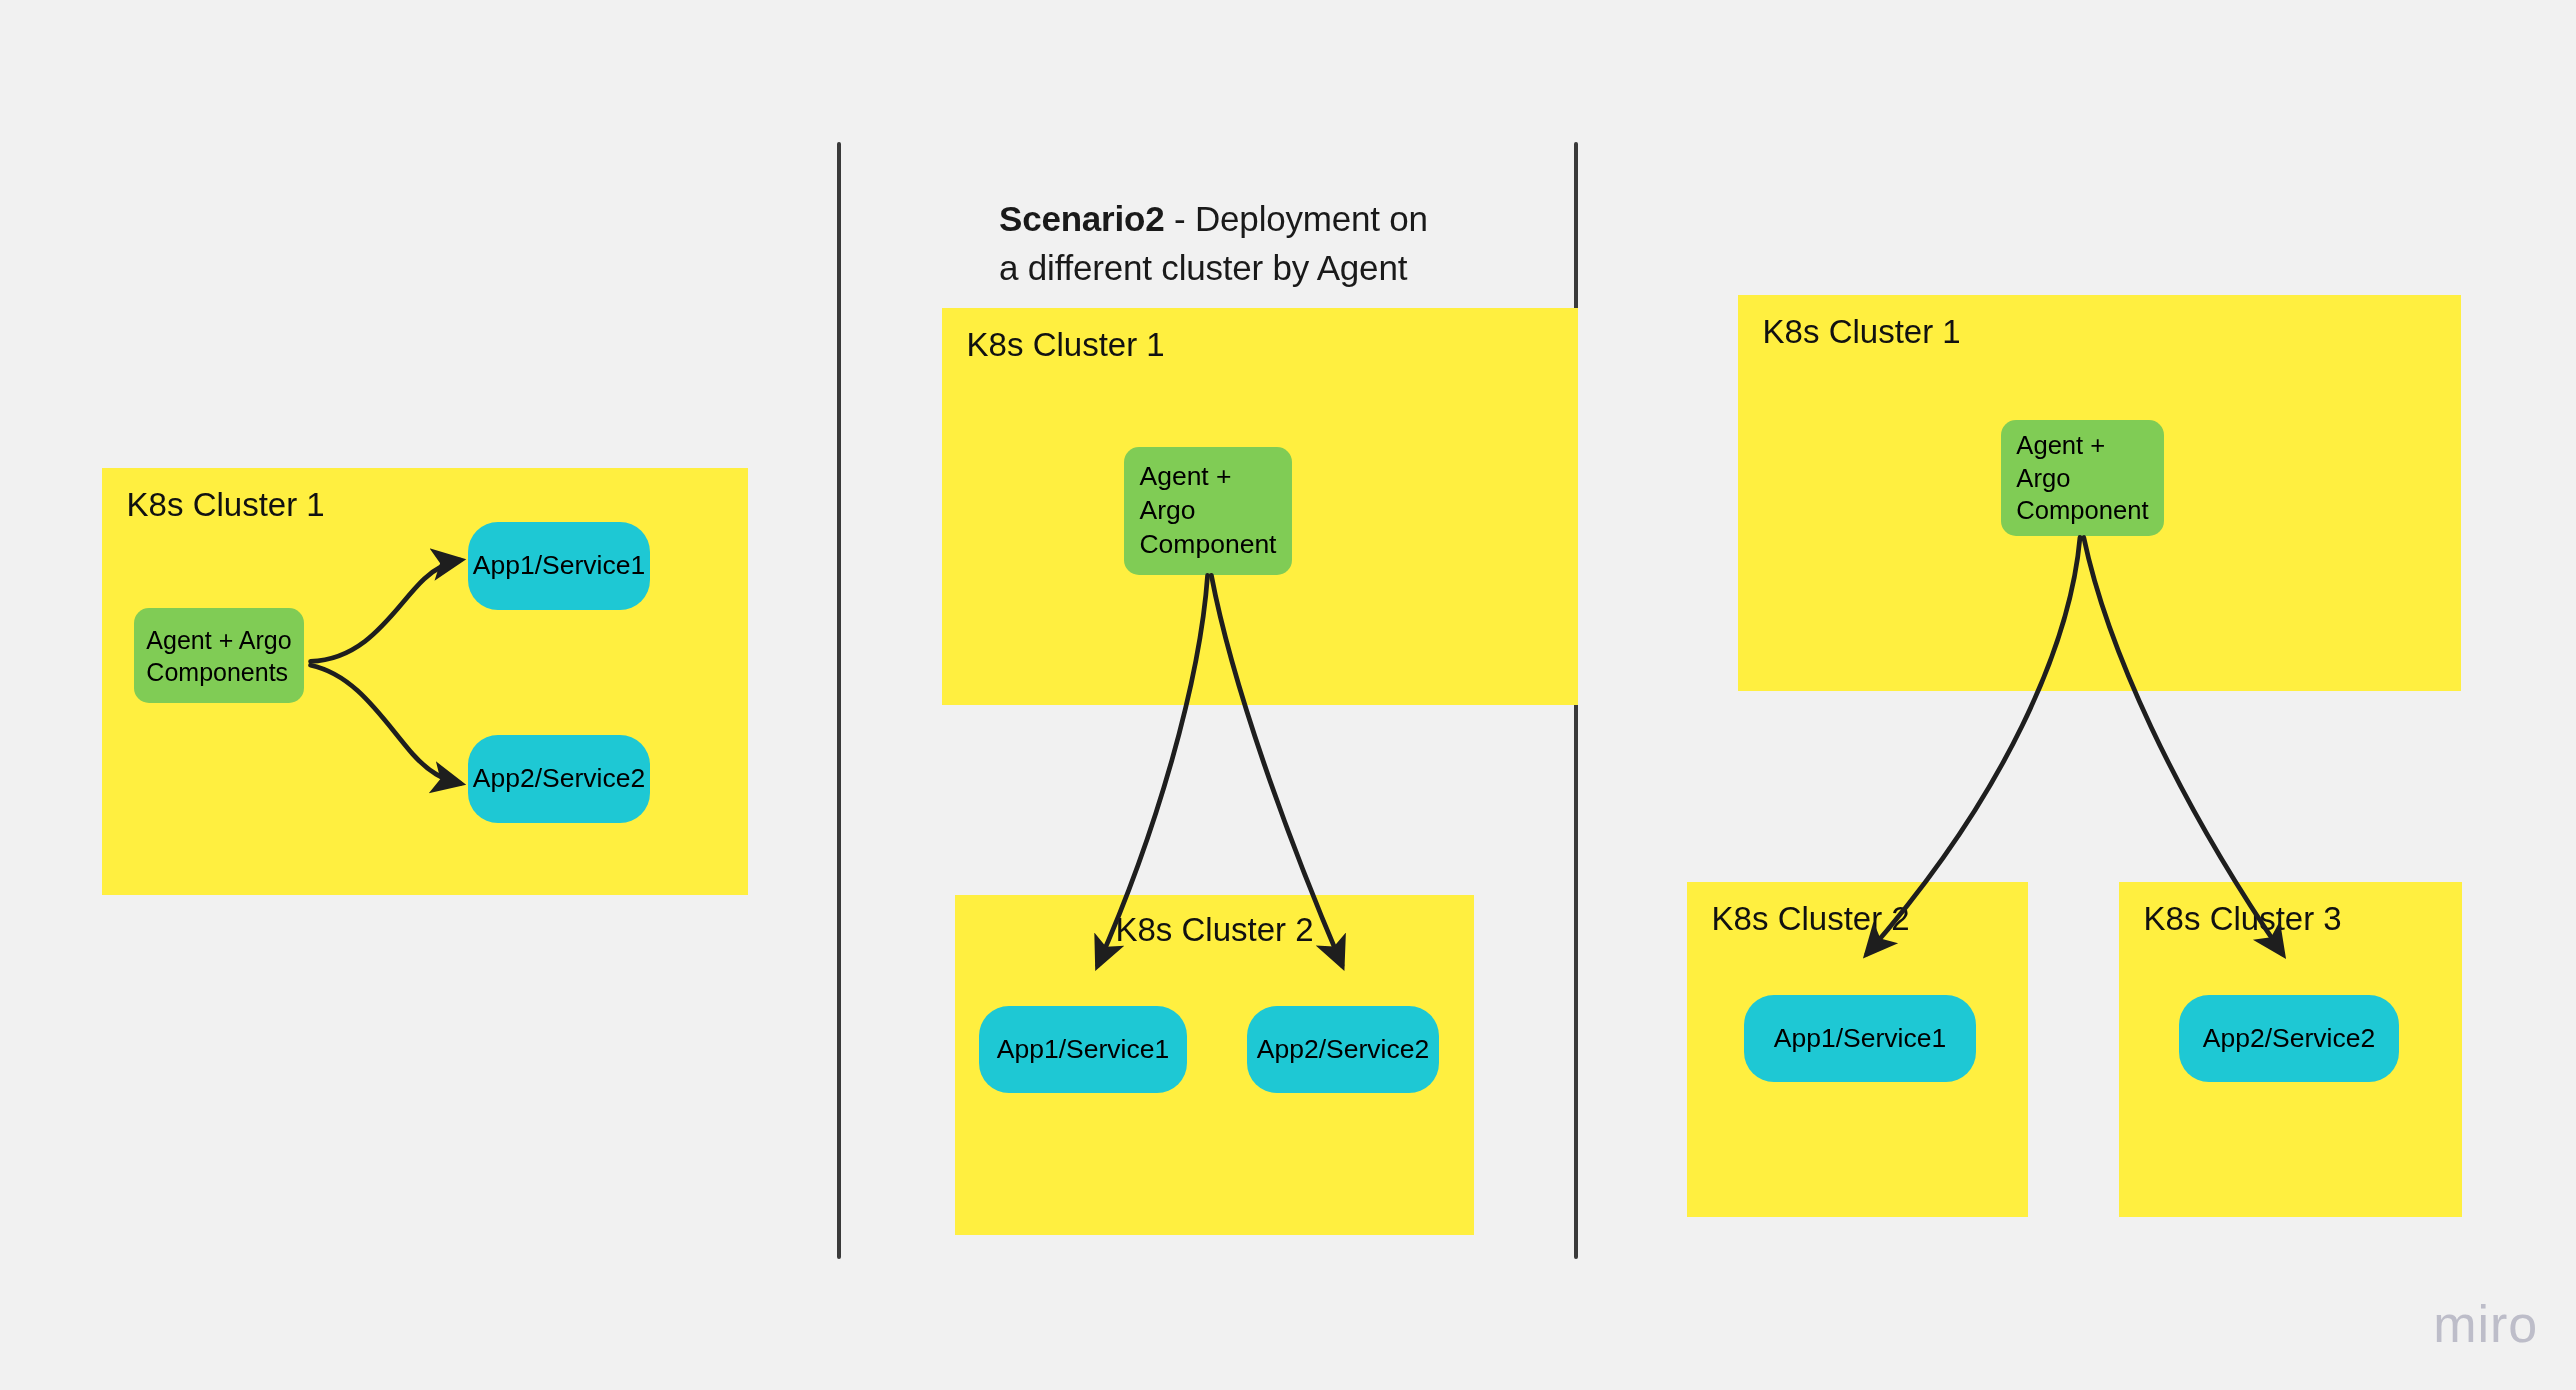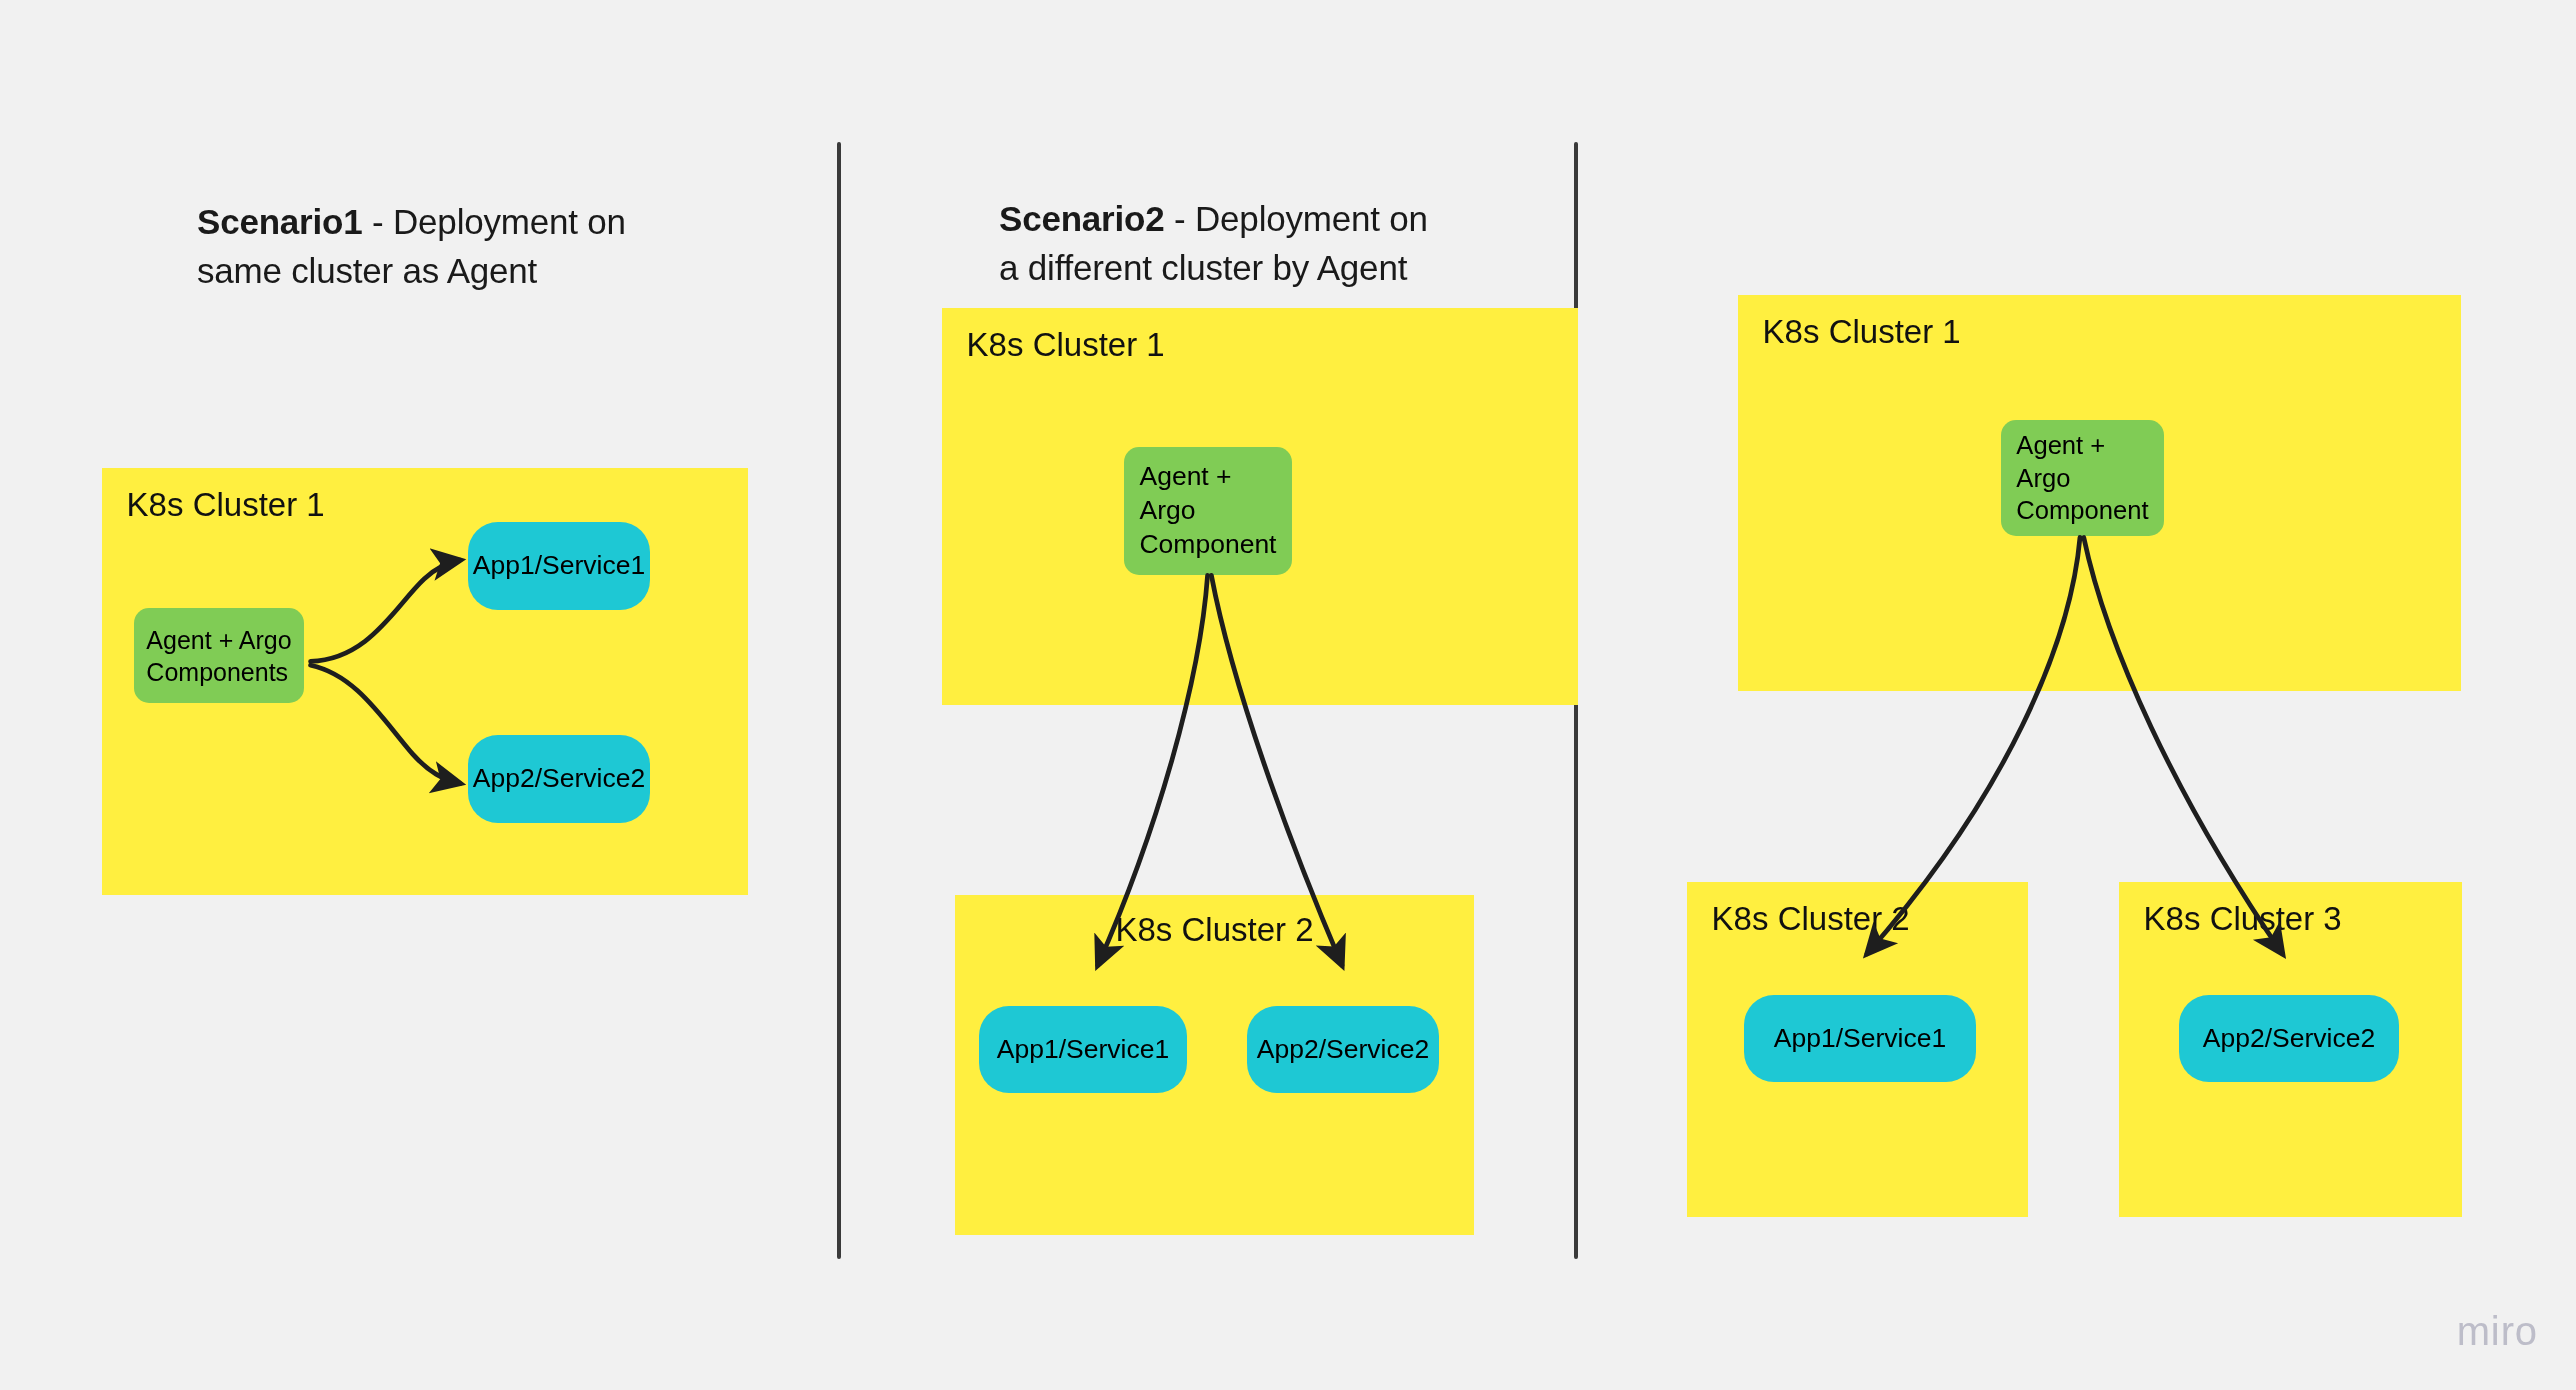--- a/index.html
+++ b/index.html
@@ -65,34 +65,30 @@
   .node.app{background:#1EC8D4;border-radius:30px;}
 
   
   .arrows{position:absolute;inset:0;pointer-events:none;}
 
   
   .watermark{
     position:absolute;
     right:38px;bottom:36px;
     color:#BDBDC9;
-    font-size:40px;
+    font-size:52px;
     letter-spacing:0.9px;
     font-weight:400;
   }
 </style>
 </head>
 <body>
 
 <div class="canvas">
 
-  <div class="title" style="left:197px;top:147px;width:587px;">
-    <b>Scenario1</b><span class="rest"> - Deployment on
-same cluster as Agent</span>
-  </div>
 
   <div class="title" style="left:999px;top:144px;width:625px;">
     <b>Scenario2</b><span class="rest"> - Deployment on
 a different cluster by Agent</span>
   </div>
 
 
   <div class="divider" style="left:837px;top:142px;height:1117px;"></div>
   <div class="divider" style="left:1574px;top:142px;height:1117px;"></div>
 

